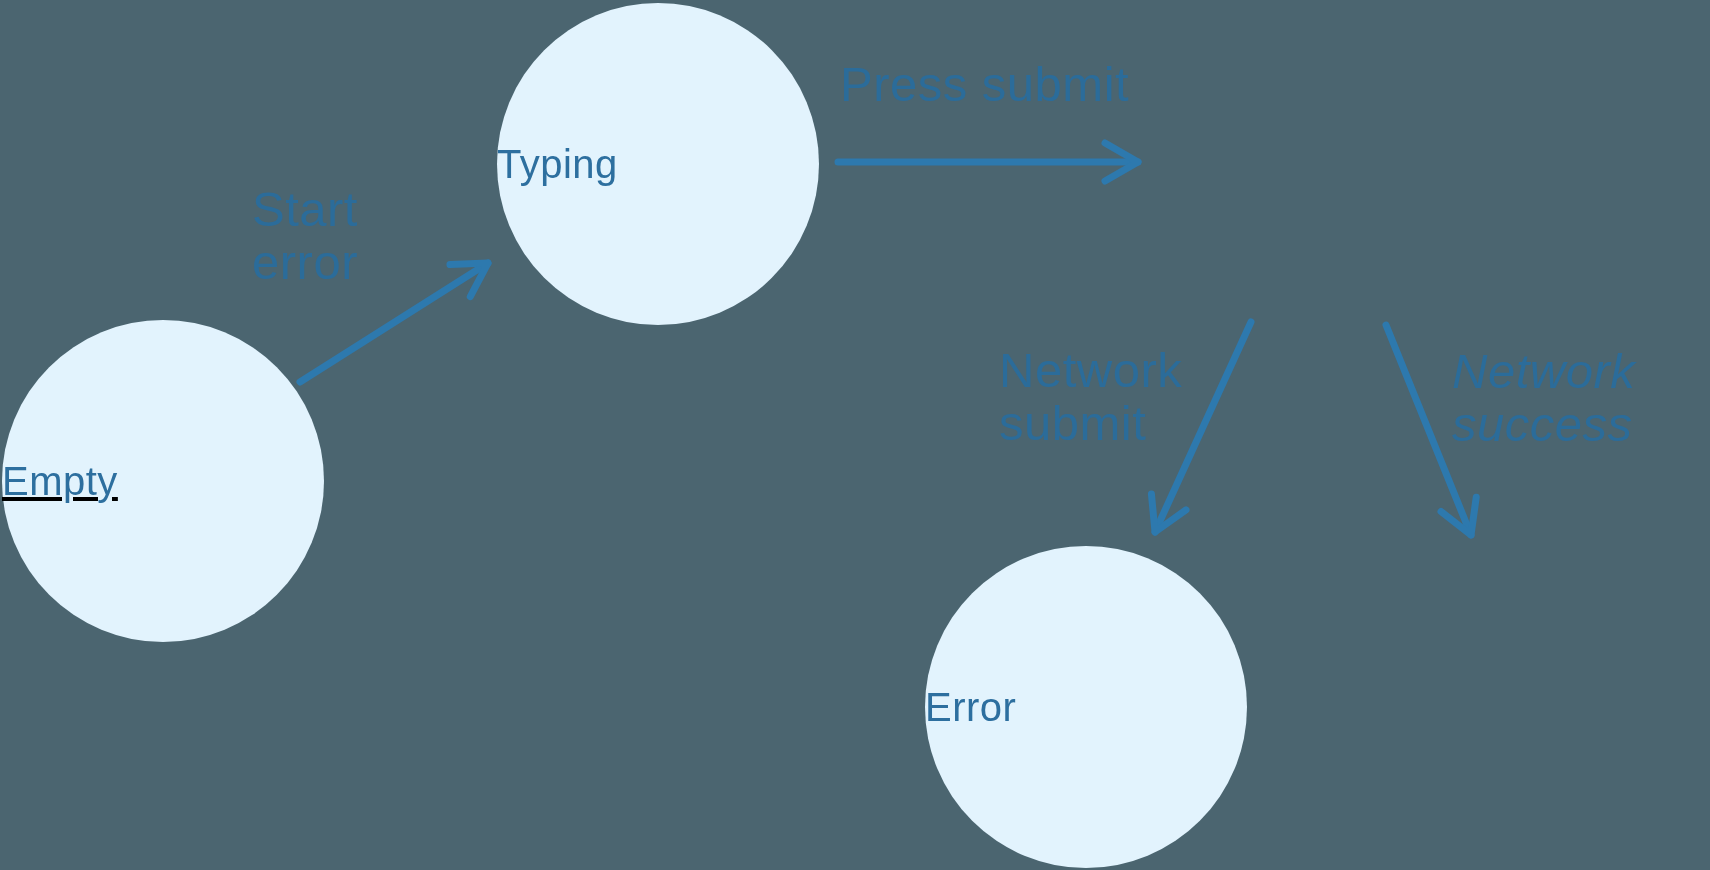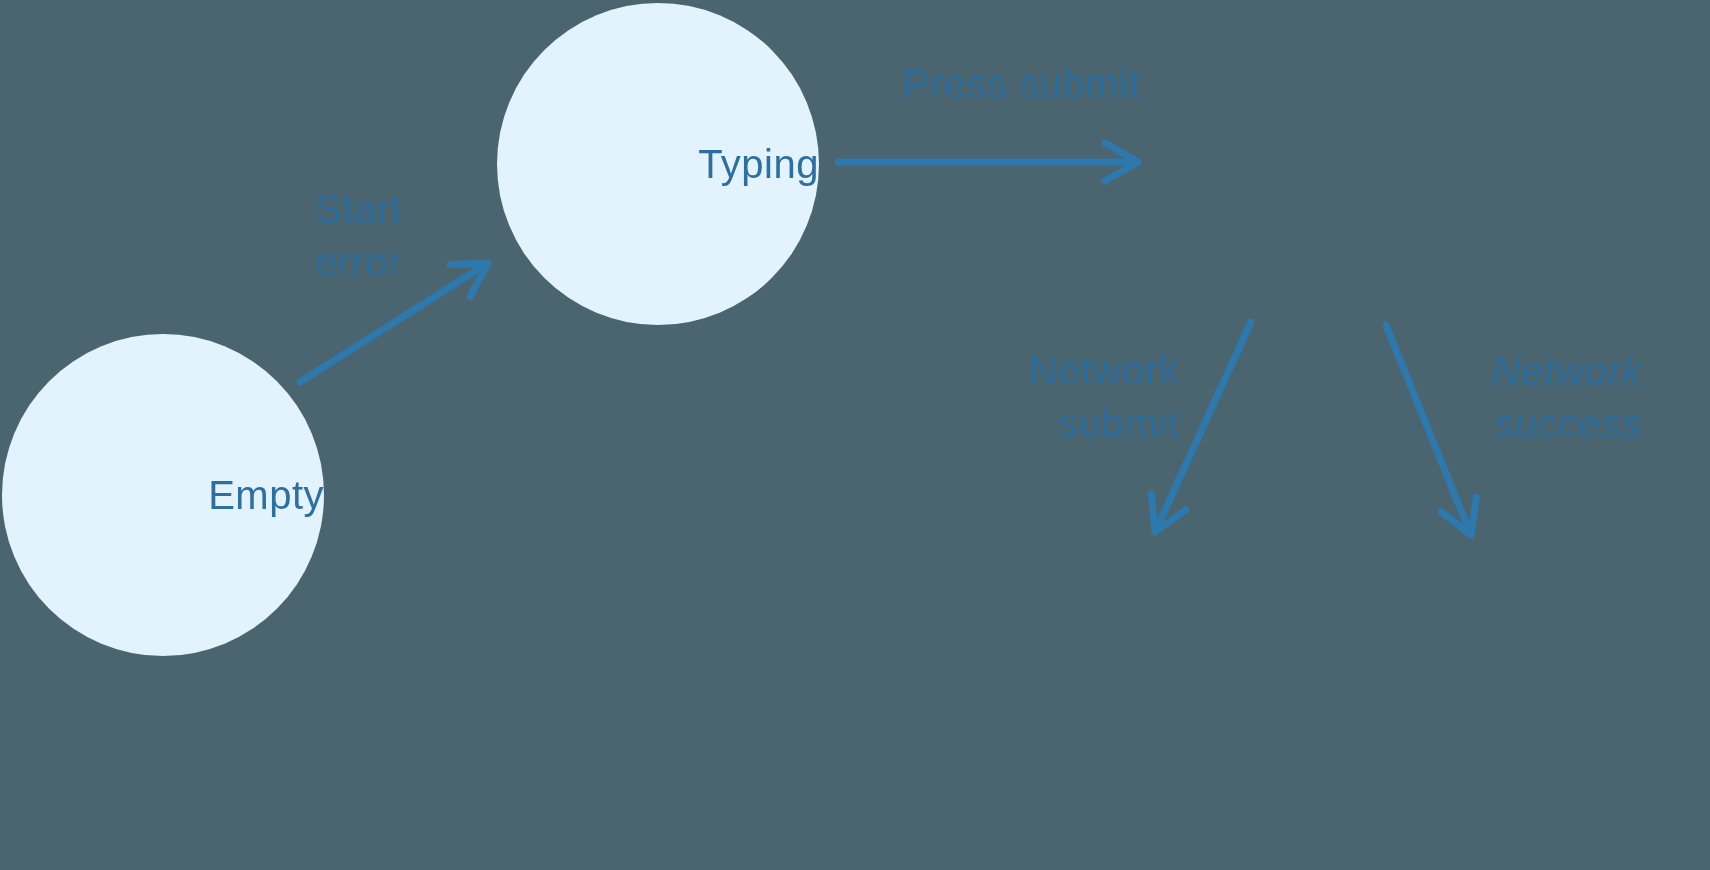--- a/index.html
+++ b/index.html
@@ -36,43 +36,43 @@
     stroke-linejoin: round;
   }
   .state-node {
     position: absolute;
     width: 322px;
     height: 322px;
     border-radius: 50%;
     background: var(--node-fill);
     display: flex;
     align-items: center;
-    justify-content: flex-end;
+    justify-content: flex-start;
   }
   .state-node .node-label {
     color: var(--node-text);
     font-size: 40px;
     font-weight: 400;
     letter-spacing: 0.5px;
     white-space: nowrap;
   }
-  .node-empty      { left: 2px;    top: 334px; }
+  .node-empty      { left: 2px;    top: 320px; text-decoration: underline; }
   .node-typing     { left: 497px;  top: 3px;   }
   .node-submitting { left: 1165px; top: 4px;   }
   .node-error      { left: 925px;  top: 546px; }
   .node-success    { left: 1386px; top: 547px; }
 
   .edge-label {
     position: absolute;
     color: var(--edge-label-text);
-    font-size: 40px;
+    font-size: 49px;
     font-weight: 400;
     letter-spacing: 0.5px;
     line-height: 53px;
-    text-align: right;
+    text-align: left;
   }
   .label-start-typing    { left: 252px;  top: 183px; width: 150px; }
   .label-press-submit    { left: 840px;  top: 58px;  width: 300px; }
   .label-network-error   { left: 999px;  top: 344px; width: 180px; }
   .label-network-success { left: 1452px; top: 345px; width: 190px; font-style: italic; }
 </style>
 </head>
 <body>
 
 <div class="canvas">
@@ -91,20 +91,23 @@
 
   <div class="state-node node-empty">
     <span class="node-label">Empty</span>
   </div>
 
   <div class="state-node node-typing">
     <span class="node-label">Typing</span>
   </div>
 
 
+  <div class="state-node node-error">
+    <span class="node-label">Error</span>
+  </div>
 
 
   <div class="edge-label label-start-typing">Start error</div>
 
   <div class="edge-label label-press-submit">Press submit</div>
 
   <div class="edge-label label-network-error">Network submit</div>
 
   <div class="edge-label label-network-success">Network success</div>
 

